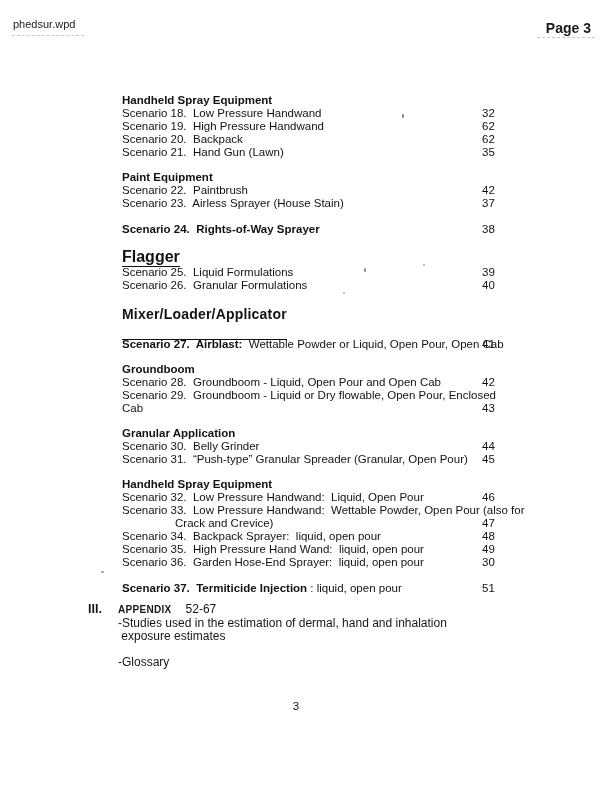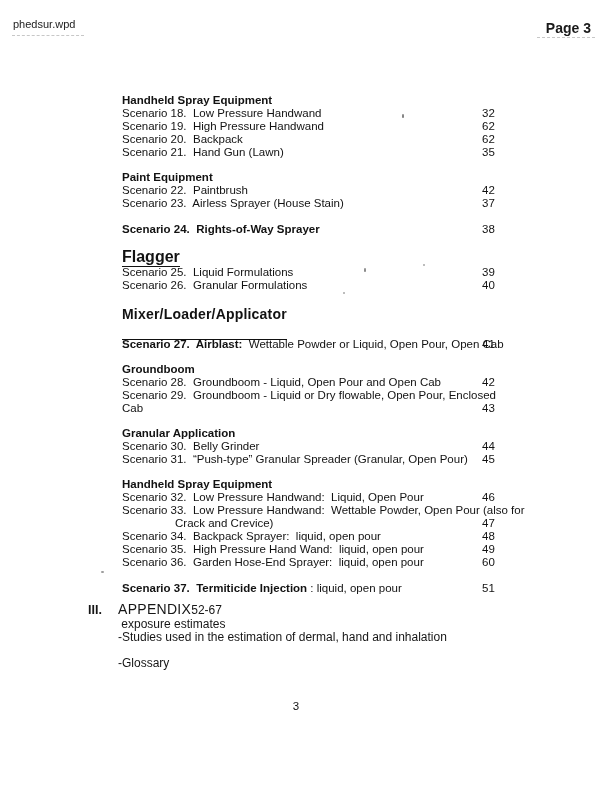--- a/index.html
+++ b/index.html
@@ -25,22 +25,22 @@
   .toc-heading.bold-underline-large > span { font-size:14px; letter-spacing:.2px; border-bottom:1.8px solid #111; padding-bottom:17px; }
   .toc-row { position:relative; padding-right:30px; }
   .row-text { white-space:pre; }
   .row-text .b { font-weight:bold; }
   .line2 { white-space:pre; }
   .line2.indent { padding-left:53px; }
   .page-num { position:absolute; right:0; bottom:0; width:30px; text-align:left; }
 
   .appendix { position:absolute; left:88px; top:603px; font-size:12px; line-height:13.5px; color:#161616; }
   .appendix .numeral { font-weight:bold; display:inline-block; width:30px; font-size:12.5px; }
-  .appendix-title { font-weight:normal; font-size:14px; letter-spacing:.3px; }
-  .appendix-range { }
+  .appendix-title { font-weight:bold; font-size:10px; letter-spacing:.3px; }
+  .appendix-range { margin-left:14px; }
   .appendix-line { margin-left:30px; white-space:pre; }
   .appendix-glossary { margin-left:30px; margin-top:12px; white-space:pre; }
 
   .footer-page { position:absolute; left:288px; top:700px; width:16px; text-align:center; font-size:11.5px; }
 
   .speck { position:absolute; background:#4d4d4d; border-radius:40%; }
   .speck.s1 { left:402px; top:114px; width:2px; height:4px; opacity:.7; }
   .speck.s2 { left:364px; top:268px; width:2px; height:4px; opacity:.65; }
   .speck.s3 { left:423px; top:264px; width:2px; height:2px; opacity:.45; }
   .speck.s4 { left:343px; top:292px; width:2px; height:2px; opacity:.45; }
@@ -146,37 +146,37 @@
       <div class="toc-row">
         <div class="row-text"><span>Scenario 34.  Backpack Sprayer:  liquid, open pour</span></div>
         <div class="page-num">48</div>
       </div>
       <div class="toc-row">
         <div class="row-text"><span>Scenario 35.  High Pressure Hand Wand:  liquid, open pour</span></div>
         <div class="page-num">49</div>
       </div>
       <div class="toc-row">
         <div class="row-text"><span>Scenario 36.  Garden Hose-End Sprayer:  liquid, open pour</span></div>
-        <div class="page-num">60</div>
+        <div class="page-num">30</div>
       </div>
     </div>
     <div class="toc-block sp">
       <div class="toc-row">
         <div class="row-text"><span class="b">Scenario 37.  Termiticide Injection</span><span> : liquid, open pour</span></div>
         <div class="page-num">51</div>
       </div>
     </div>
   </div>
 
 <div class="appendix">
   <div class="appendix-head">
     <span class="numeral">III.</span><span class="appendix-title">APPENDIX</span><span class="appendix-range">52-67</span>
   </div>
+  <div class="appendix-line">-Studies used in the estimation of dermal, hand and inhalation</div>
   <div class="appendix-line"> exposure estimates</div>
-  <div class="appendix-line">-Studies used in the estimation of dermal, hand and inhalation</div>
   <div class="appendix-glossary">-Glossary</div>
 </div>
 
 <div class="footer-page">3</div>
 
 <div class="speck s1"></div>
 <div class="speck s2"></div>
 <div class="speck s3"></div>
 <div class="speck s4"></div>
 <div class="speck s5"></div>

